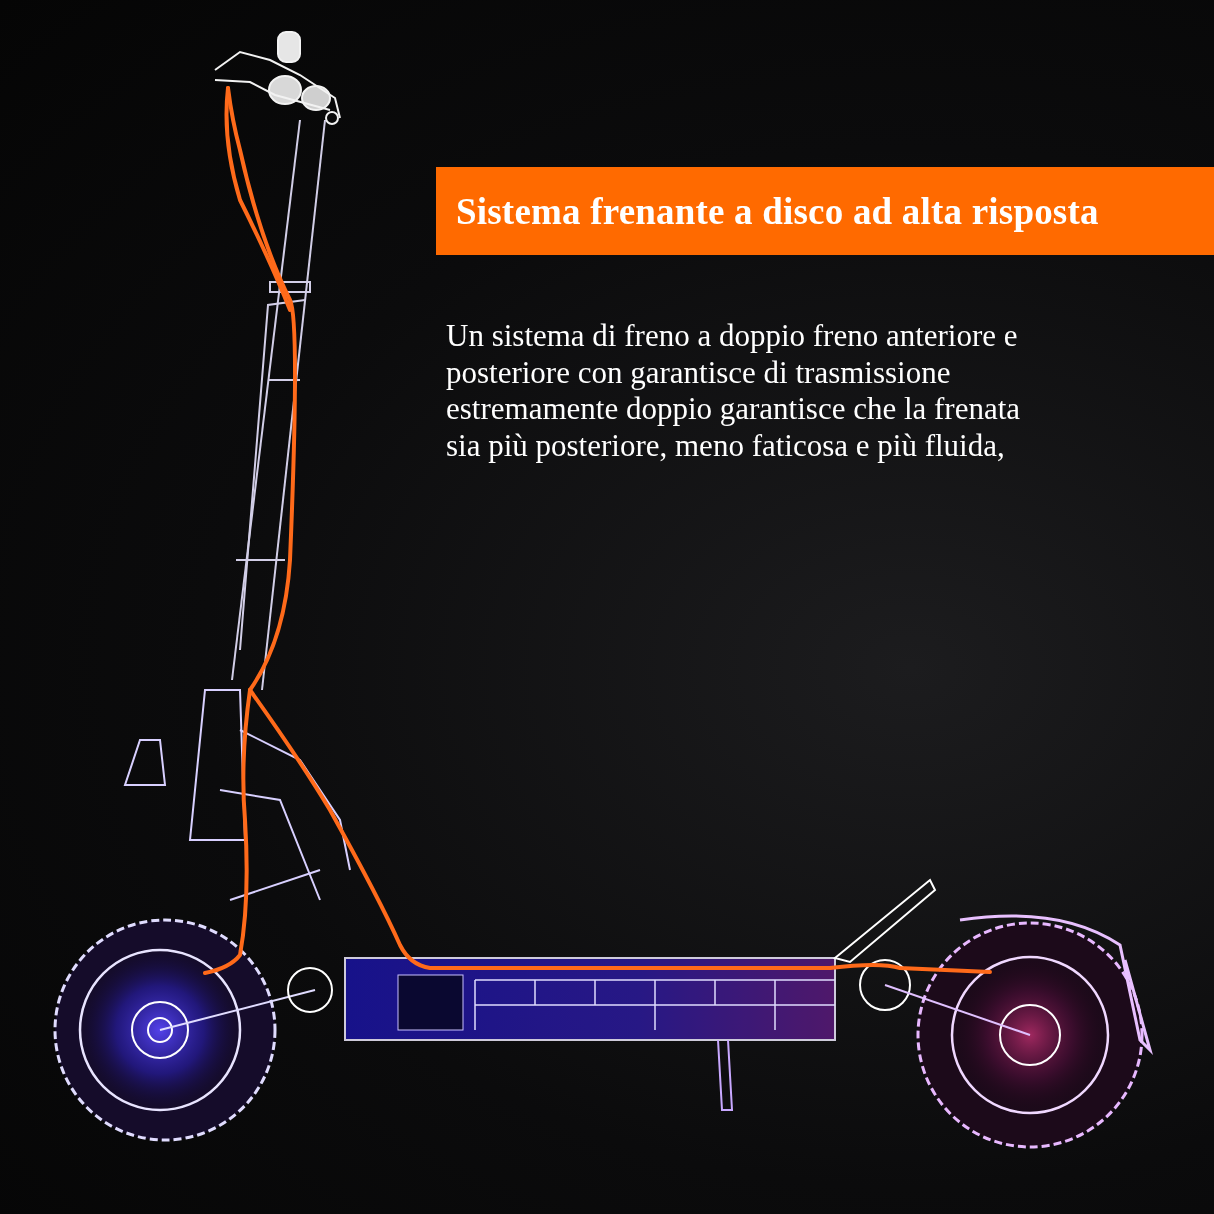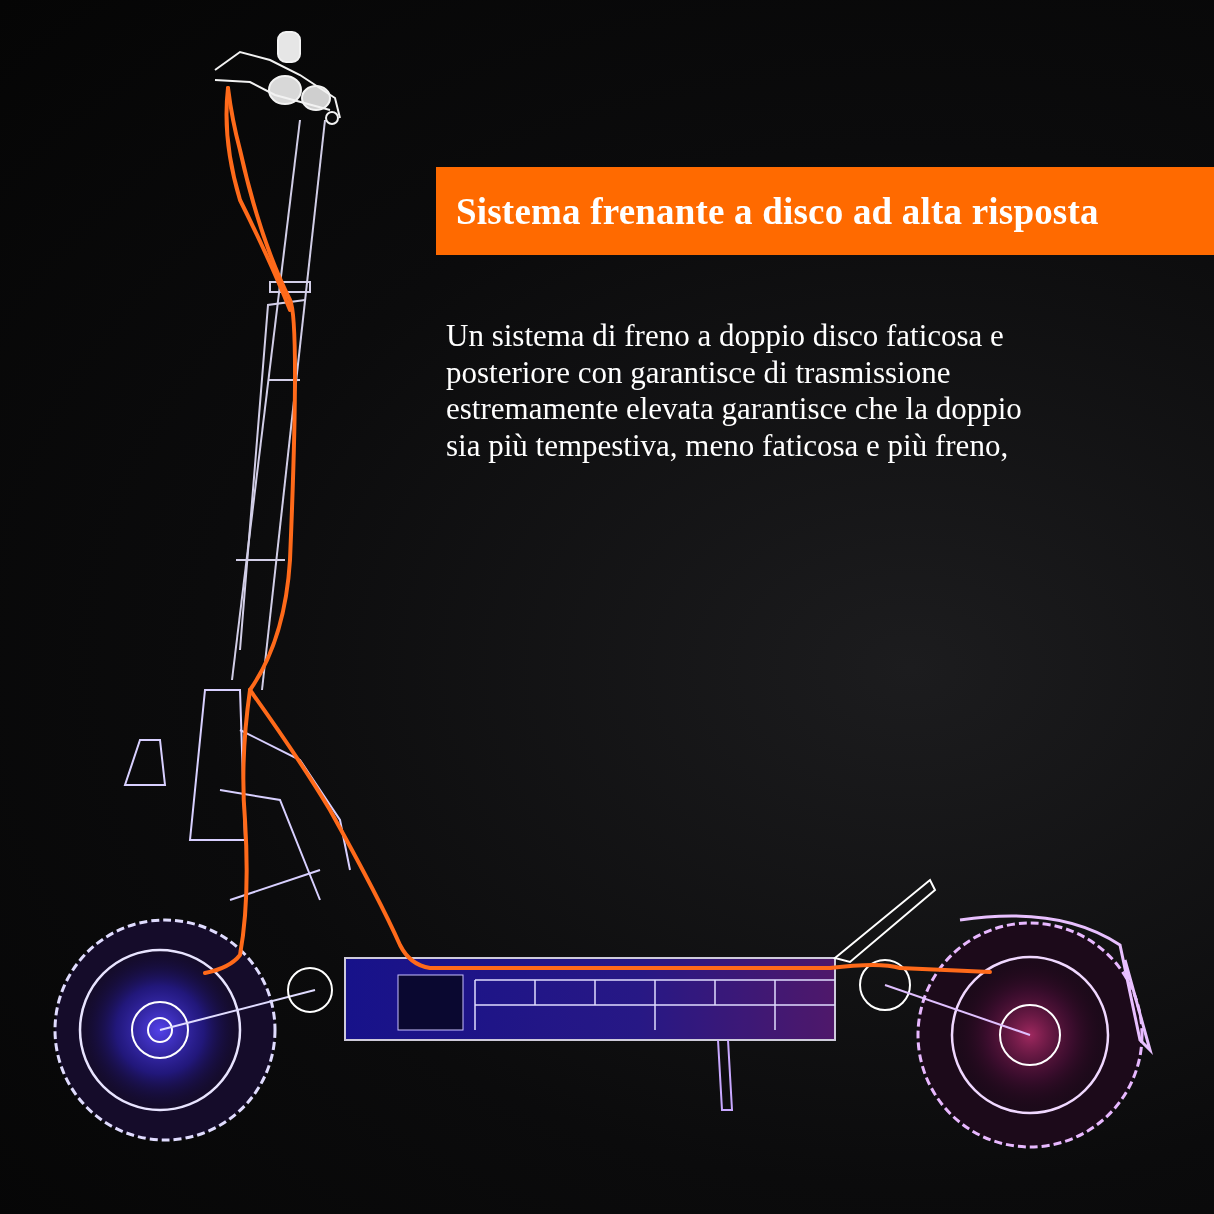--- a/index.html
+++ b/index.html
@@ -114,17 +114,17 @@
     <path d="M250 690 Q240 760 245 820 Q250 900 240 955 Q230 968 205 973"></path>
     <path d="M250 690 Q300 760 330 810 Q380 900 400 945 Q410 965 430 968 L830 968 Q880 962 900 968 L990 972"></path>
   </g>
 </svg>
 
 <div class="banner">
   <span class="banner-text">Sistema frenante a disco ad alta risposta</span>
 </div>
 
 <div class="desc">
-  <div>Un sistema di freno a doppio disco faticosa e</div>
+  <div>Un sistema di freno a doppio freno anteriore e</div>
   <div>posteriore con garantisce di trasmissione</div>
-  <div>estremamente elevata garantisce che la doppio</div>
-  <div>sia più tempestiva, meno faticosa e più freno,</div>
+  <div>estremamente doppio garantisce che la frenata</div>
+  <div>sia più posteriore, meno faticosa e più fluida,</div>
 </div>
 
 </body></html>

